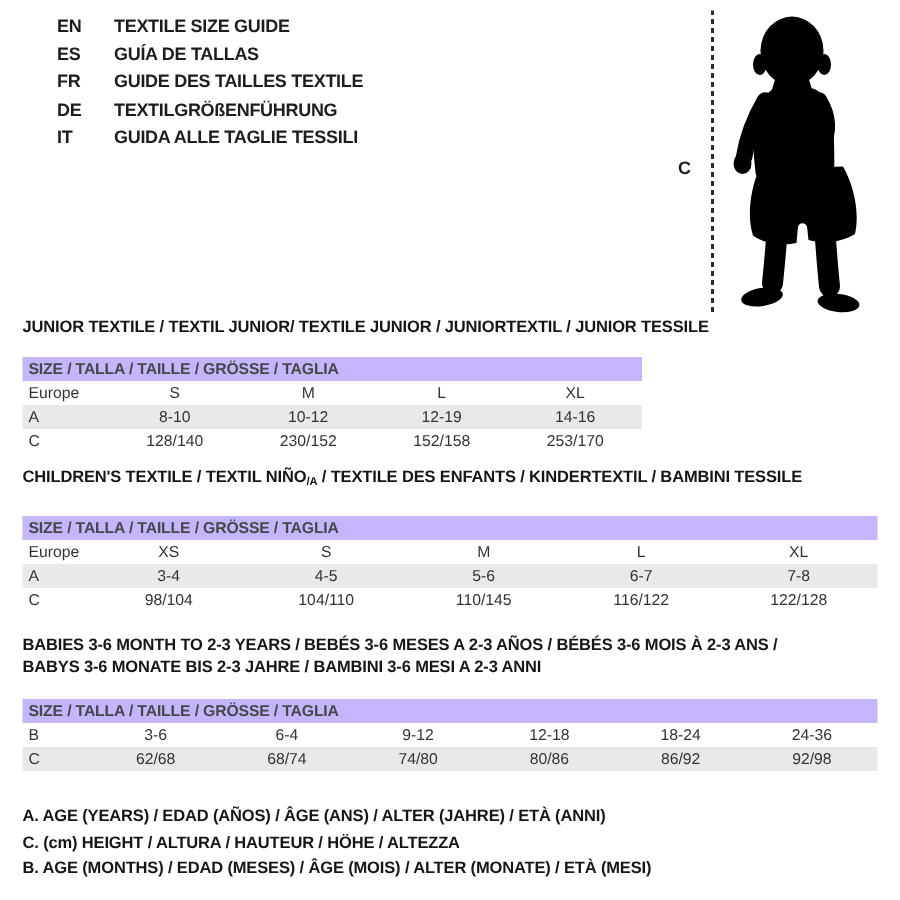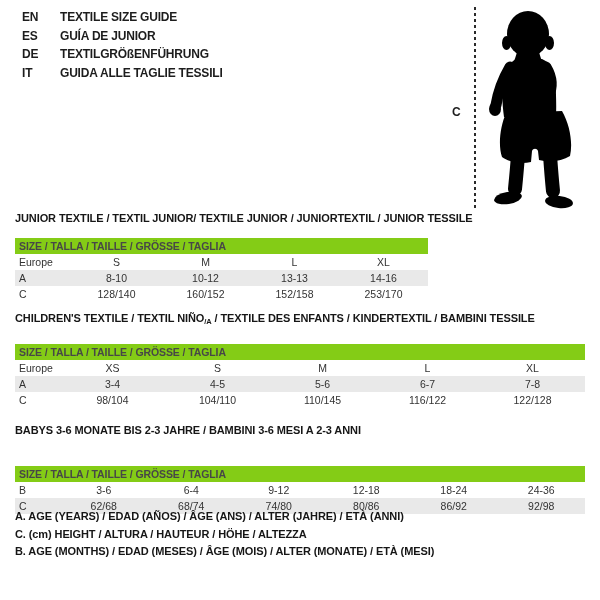--- a/index.html
+++ b/index.html
@@ -2,63 +2,67 @@
 <html><head>
 <meta charset="utf-8">
 <style>
   html,body{margin:0;padding:0;}
   body{font-family:"Liberation Sans","DejaVu Sans",sans-serif;background:#fff;}
   .page{position:relative;width:600px;height:600px;background:#ffffff;overflow:hidden;}
 
   
   .langs{position:absolute;left:22px;top:8px;}
   .lang-row{display:flex;height:18.5px;align-items:center;font-weight:bold;font-size:12px;color:#1d1d1d;letter-spacing:-0.2px;}
-  .lang-code{width:38px;}
+  .lang-code{width:38px;margin-left:16px;}
 
   
   .measure-line{position:absolute;left:474px;top:7px;width:2px;height:203px;
     background:repeating-linear-gradient(to bottom,#2a2a2a 0 3px,transparent 3px 6px);}
   .measure-label{position:absolute;left:452px;top:105px;font-weight:bold;font-size:12px;color:#1d1d1d;}
   .baby{position:absolute;left:486px;top:5px;}
 
   
   .sec-title{position:absolute;left:15px;font-weight:bold;font-size:11px;color:#161616;letter-spacing:-0.1px;white-space:nowrap;}
   .sec-title .subsc{font-size:7.5px;vertical-align:-2px;}
   .sec-title.two-line{line-height:14.5px;}
 
   
   .tbl{position:absolute;left:15px;font-size:10.5px;color:#333;}
   .tbl-w1{width:413px;}
   .tbl-w2{width:570px;}
-  .tbl-header{height:16px;background:#84cc16;display:flex;align-items:center;padding-left:4px;
+  .tbl-header{height:16px;background:#c4b5fd;display:flex;align-items:center;padding-left:4px;
     font-weight:bold;font-size:10.5px;color:#474747;letter-spacing:-0.1px;box-sizing:border-box;}
   .tr{display:flex;height:16px;align-items:center;}
   .tr.alt{background:#e9e9e9;}
   .td-label{padding-left:4px;box-sizing:border-box;}
   .lbl-w1{width:57px;}
   .lbl-w2{width:45px;}
   .td{flex:1;text-align:center;}
 
   
-  .notes{position:absolute;left:15px;top:508px;}
+  .notes{position:absolute;left:15px;top:536px;}
   .note-line{font-weight:bold;font-size:11px;color:#161616;line-height:17.5px;letter-spacing:-0.1px;white-space:nowrap;}
 </style>
 </head>
 <body>
 
 <div class="page">
 
   <div class="langs">
     <div class="lang-row">
       <span class="lang-code">EN</span>
       <span class="lang-label">TEXTILE SIZE GUIDE</span>
     </div>
     <div class="lang-row">
       <span class="lang-code">ES</span>
-      <span class="lang-label">GUÍA DE JUNIOR</span>
+      <span class="lang-label">GUÍA DE TALLAS</span>
+    </div>
+    <div class="lang-row">
+      <span class="lang-code">FR</span>
+      <span class="lang-label">GUIDE DES TAILLES TEXTILE</span>
     </div>
     <div class="lang-row">
       <span class="lang-code">DE</span>
       <span class="lang-label">TEXTILGRÖßENFÜHRUNG</span>
     </div>
     <div class="lang-row">
       <span class="lang-code">IT</span>
       <span class="lang-label">GUIDA ALLE TAGLIE TESSILI</span>
     </div>
   </div>
@@ -91,27 +95,27 @@
       <span class="td-label lbl-w1">Europe</span>
       <span class="td">S</span>
       <span class="td">M</span>
       <span class="td">L</span>
       <span class="td">XL</span>
     </div>
     <div class="tr alt">
       <span class="td-label lbl-w1">A</span>
       <span class="td">8-10</span>
       <span class="td">10-12</span>
-      <span class="td">13-13</span>
+      <span class="td">12-19</span>
       <span class="td">14-16</span>
     </div>
     <div class="tr">
       <span class="td-label lbl-w1">C</span>
       <span class="td">128/140</span>
-      <span class="td">160/152</span>
+      <span class="td">230/152</span>
       <span class="td">152/158</span>
       <span class="td">253/170</span>
     </div>
   </div>
 
   <div class="sec-title" style="top:312px;"><span>CHILDREN'S TEXTILE / TEXTIL NIÑO</span><span class="subsc">/A</span><span> / TEXTILE DES ENFANTS / KINDERTEXTIL / BAMBINI TESSILE</span></div>
   <div class="tbl tbl-w2" style="top:344px;">
     <div class="tbl-header">SIZE / TALLA / TAILLE / GRÖSSE / TAGLIA</div>
     <div class="tr">
       <span class="td-label lbl-w2">Europe</span>
@@ -133,20 +137,21 @@
       <span class="td-label lbl-w2">C</span>
       <span class="td">98/104</span>
       <span class="td">104/110</span>
       <span class="td">110/145</span>
       <span class="td">116/122</span>
       <span class="td">122/128</span>
     </div>
   </div>
 
   <div class="sec-title two-line" style="top:423px;">
+    <div>BABIES 3-6 MONTH TO 2-3 YEARS / BEBÉS 3-6 MESES A 2-3 AÑOS / BÉBÉS 3-6 MOIS À 2-3 ANS /</div>
     <div>BABYS 3-6 MONATE BIS 2-3 JAHRE / BAMBINI 3-6 MESI A 2-3 ANNI</div>
   </div>
   <div class="tbl tbl-w2" style="top:466px;">
     <div class="tbl-header">SIZE / TALLA / TAILLE / GRÖSSE / TAGLIA</div>
     <div class="tr">
       <span class="td-label lbl-w2">B</span>
       <span class="td">3-6</span>
       <span class="td">6-4</span>
       <span class="td">9-12</span>
       <span class="td">12-18</span>

